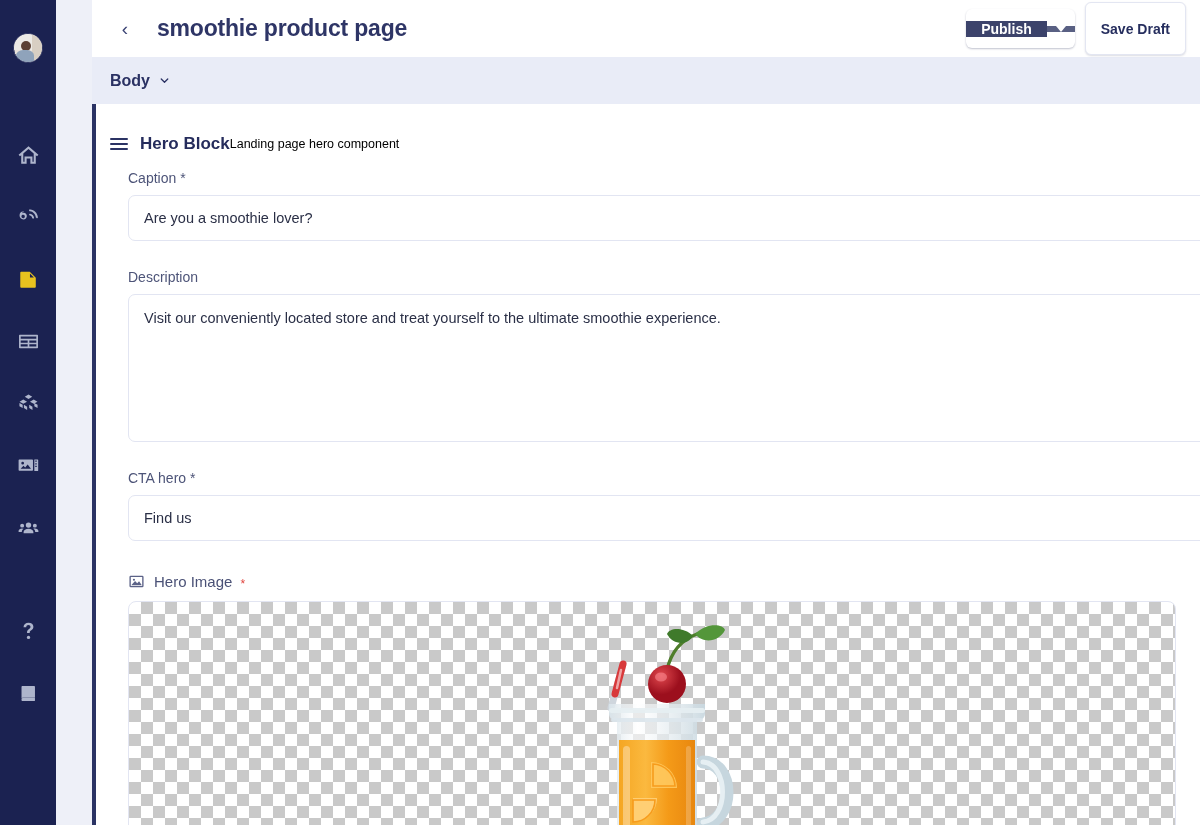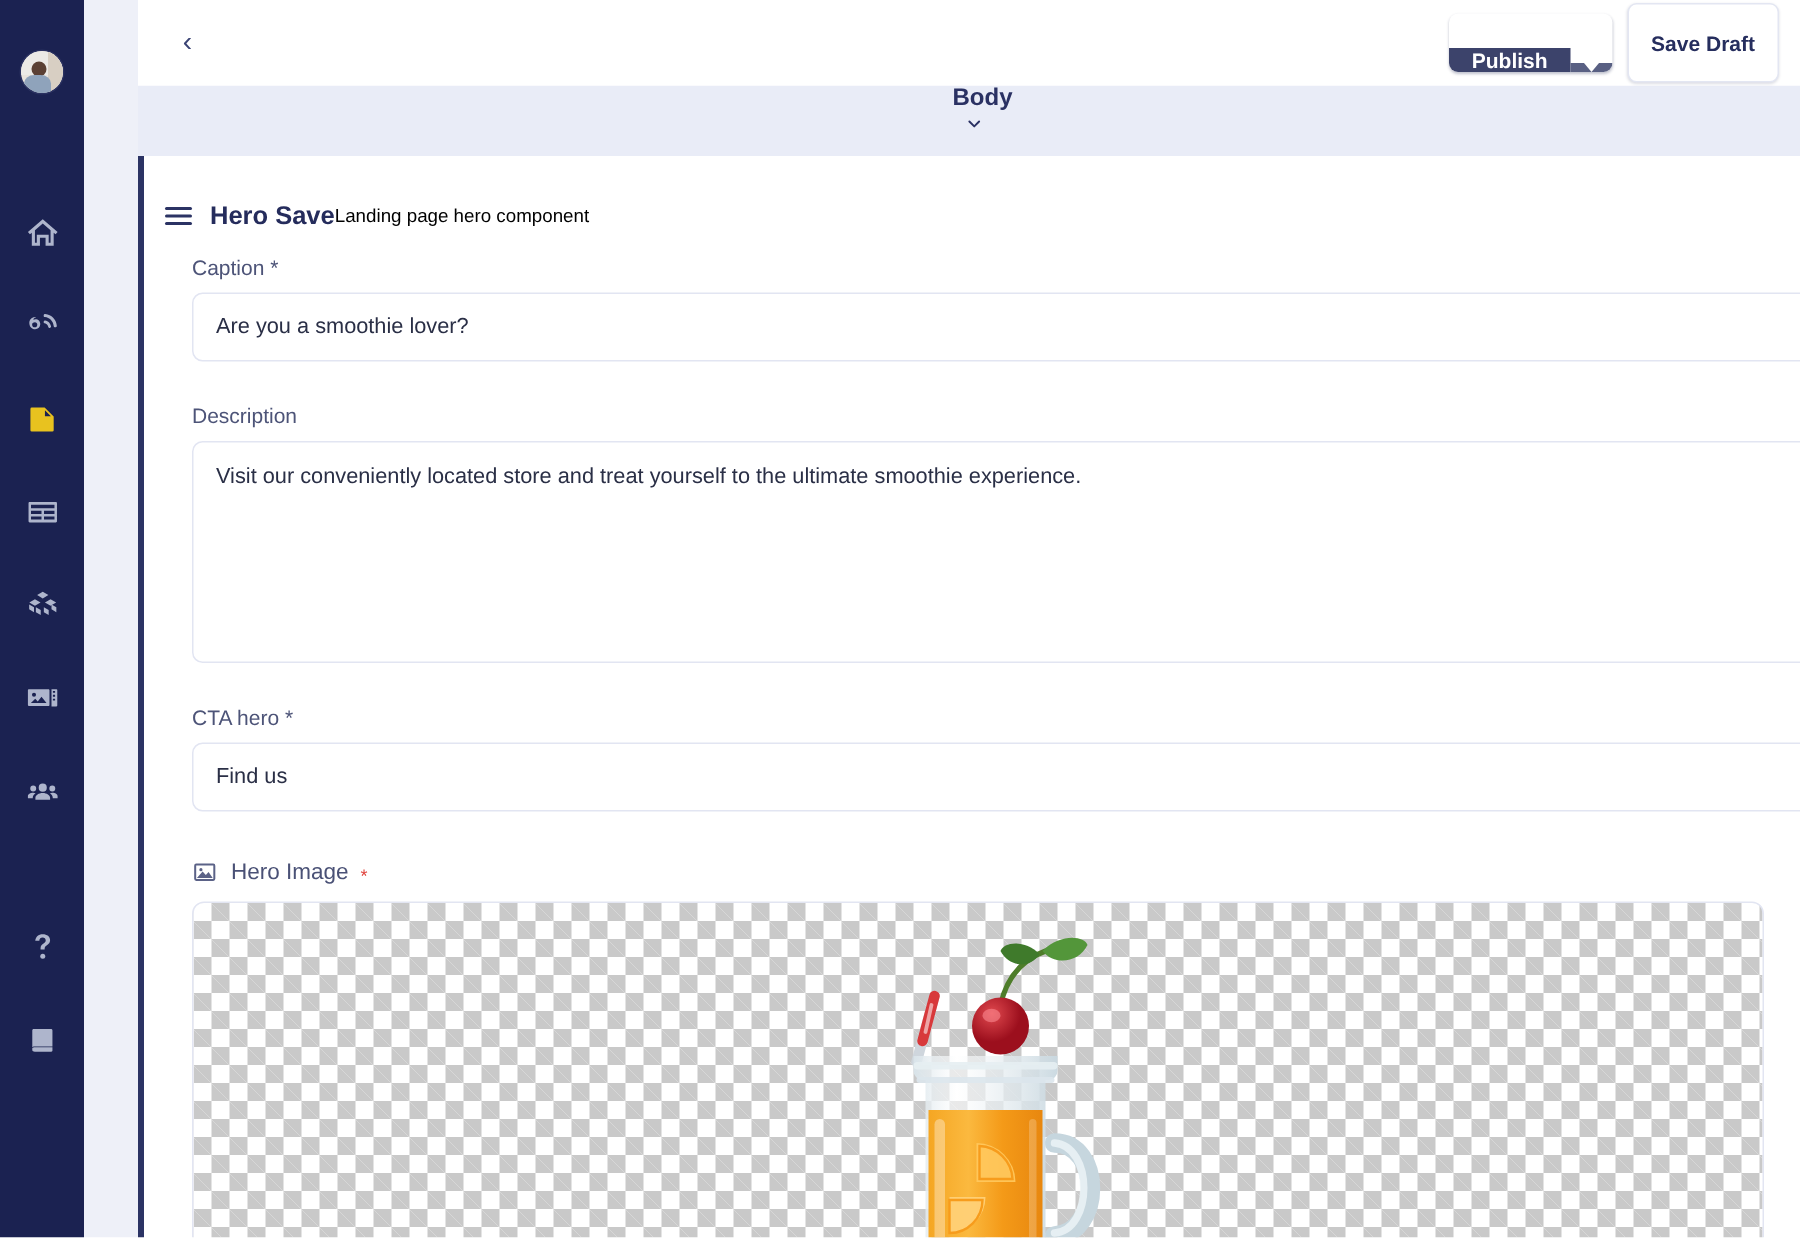--- a/index.html
+++ b/index.html
@@ -63,21 +63,21 @@
     cursor:pointer; color:#3a4374; font-size:19px; line-height:1;
   }
   .page-title {
     margin-left: 19px;
     font-size: 23px; font-weight: bold; color: #2e3566;
     letter-spacing: -0.2px;
   }
   .topbar-actions { margin-left:auto; display:flex; align-items:center; gap:10px; padding-right:14px; }
 
   .publish-group {
-    display:flex; align-items:flex-end;
+    display:flex; align-items:center;
     border-radius:6px; overflow:hidden;
     box-shadow: 0 1px 2px rgba(30,36,80,.28);
     height: 39px;
   }
   .publish-main {
     background:#3c436b; color:#ffffff;
     font-size:14px; font-weight:bold;
     padding: 0 15px; display:flex; align-items:center;
     cursor:pointer; border:none;
     font-family:"Liberation Sans", sans-serif;
@@ -99,21 +99,20 @@
     box-shadow: 0 1px 2px rgba(30,36,80,.16);
     cursor:pointer;
     font-family:"Liberation Sans", sans-serif;
   }
 
   .section-bar {
     position:absolute; left:36px; top:57px; right:0; height:47px;
     background:#e9ecf7;
     display:flex; align-items:center;
     z-index: 3;
-    flex-direction: column;
   }
   .section-bar .label {
     margin-left:18px; font-size:16px; font-weight:bold; color:#2a3163;
   }
   .section-bar .chev {
     margin-left:7px; width:14px; height:14px; cursor:pointer;
     display:flex; align-items:center; justify-content:center;
   }
   .section-bar .chev svg { display:block; }
 
@@ -279,20 +278,21 @@
       </div>
     </div>
   </div>
 
   <div class="main">
 
     <div class="gutter"></div>
 
     <div class="topbar">
       <div class="back-btn">‹</div>
+      <div class="page-title">smoothie product page</div>
 
       <div class="topbar-actions">
         <div class="publish-group">
           <button class="publish-main">Publish</button>
           <div class="publish-caret">
             <span class="tri"></span>
           </div>
         </div>
         <button class="savedraft">Save Draft</button>
       </div>
@@ -308,21 +308,21 @@
     </div>
 
     <div class="block">
 
       <div class="block-head">
         <div class="drag-handle">
           <i></i>
             <i></i>
             <i></i>
         </div>
-        <div class="block-title">Hero Save</div>
+        <div class="block-title">Hero Block</div>
         <div class="block-sub">Landing page hero component</div>
       </div>
 
       <div class="field caption-wrap">
         <div class="field-label">Caption *</div>
         <input class="txt-input" type="text" value="Are you a smoothie lover?" style="">
       </div>
 
       <div class="field desc-wrap">
         <div class="field-label">Description</div>

